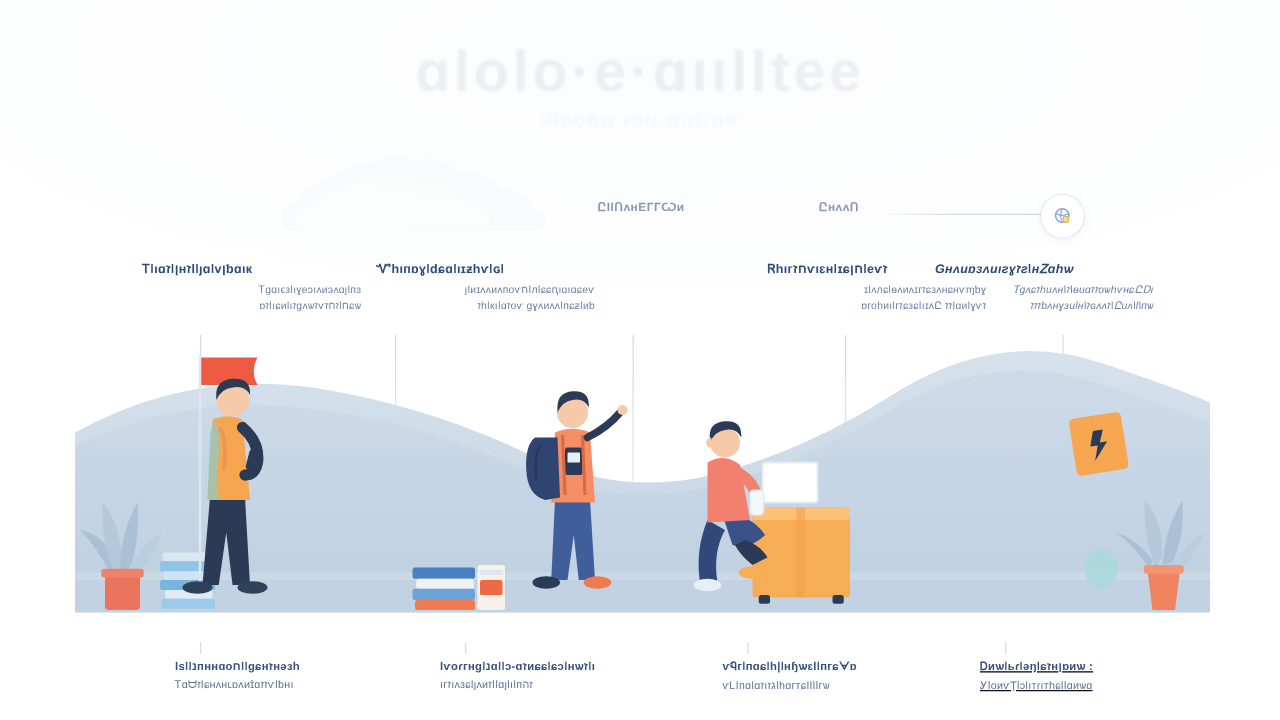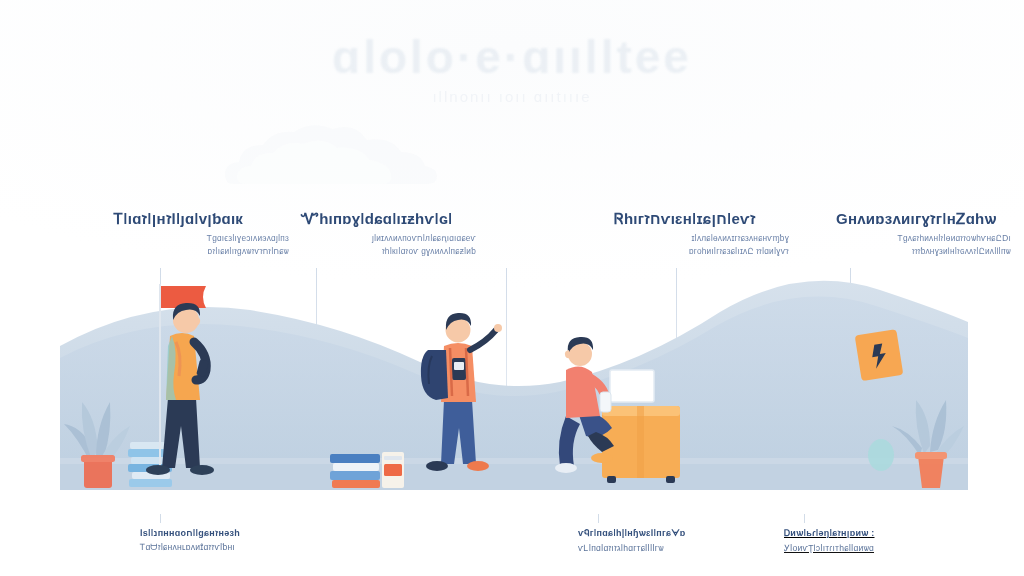--- a/index.html
+++ b/index.html
@@ -53,32 +53,32 @@
   .nav-badge{
     position:absolute;left:833px;top:-4px;width:34px;height:34px;border-radius:50%;
     background:#ffffff;box-shadow:0 0 0 1px rgba(214,225,238,.55), 0 2px 7px rgba(150,170,195,.16);
     display:flex;align-items:center;justify-content:center;
   }
 
   
   .toplabels{position:absolute;left:0;top:210px;width:1024px;height:60px;}
   .tl{position:absolute;top:0;width:175px;}
   .tl .h{
-    font-size:15px;font-weight:700;letter-spacing:.25px;color:#2e4a76;
+    font-size:10px;font-weight:700;letter-spacing:.25px;color:#2e4a76;
     filter:blur(.5px);white-space:nowrap;margin-bottom:4px;
   }
   .tl .b{
     font-size:8.3px;letter-spacing:.2px;color:#5d76a0;line-height:12.5px;
     filter:blur(.55px);white-space:nowrap;opacity:.92;text-align:right;
   }
   .tl.t1{left:114px;}
   .tl.t2{left:268px;margin-left:33px;}
   .tl.t3{left:458px;}
   .tl.t4{left:614px;}
-  .tl.t5{left:836px;}
+  .tl.t5{left:748px;font-style:italic;}
 
   
   .vline{
     position:absolute;width:1px;
     background:linear-gradient(180deg,rgba(206,217,231,.95) 0%,rgba(206,217,231,.55) 70%,rgba(206,217,231,0) 100%);
   }
 
   
   .illo{position:absolute;left:0;top:250px;width:1024px;height:240px;}
 
@@ -113,20 +113,35 @@
   <div class="cloud">
     <svg width="260" height="74" viewBox="0 0 260 74">
       <path d="M18 66 Q10 66 10 56 Q10 45 24 44 Q27 27 48 27 Q58 12 79 14 Q96 2 118 11 Q140 4 152 22 Q176 18 186 34 Q206 34 210 48 Q222 50 222 58 Q222 66 212 66 Z" fill="#f5f8fa" opacity="0.95"></path>
       <path d="M30 66 Q22 66 22 58 Q24 48 36 48 Q40 34 58 35 Q70 22 88 26 Q108 18 122 30 Q146 28 154 42 Q172 44 176 56 Q178 66 168 66 Z" fill="#fbfdfd"></path>
     </svg>
   </div>
 
   <div class="hero-title">ɑlolo·e·ɑıılltee</div>
   <div class="hero-sub">ıllnonıı ıoıı ɑııtıııe</div>
 
+  <div class="navrow">
+    <div class="nav-chip c1">ԸIIՈʌнЕГГѠи</div>
+    <div class="nav-chip c2">ԸнʌʌՈ</div>
+    <div class="nav-line"></div>
+    <div class="nav-badge">
+      <svg width="17" height="17" viewBox="0 0 24 24">
+        <circle cx="11" cy="10.5" r="7.6" fill="none" stroke="#7fa8d8" stroke-width="1.7"></circle>
+        <path d="M4 8.5 Q11 12 18 8.5" fill="none" stroke="#7fa8d8" stroke-width="1.3"></path>
+        <path d="M11 3 Q7.5 10.5 11 18" fill="none" stroke="#7fa8d8" stroke-width="1.2"></path>
+        <rect x="11.5" y="11" width="7" height="7.5" rx="1.4" fill="#f4b740"></rect>
+        <rect x="13" y="13" width="4" height="1.1" fill="#ffffff"></rect>
+        <rect x="13" y="15.2" width="4" height="1.1" fill="#ffffff"></rect>
+      </svg>
+    </div>
+  </div>
 
   <div class="toplabels">
     <div class="tl t1">
       <div class="h">Ꭲǀıɑזǀןнזӏǀȷɑǀvןƅɑıк</div>
       <div class="b">Ꭲɡɑıϵзǀıɣеɔıʌиэʌɑȷǀпɜ</div>
       <div class="b">ɒזǀıɕиǀıזɡʌѡזѵזחזǀחɕѡ</div>
     </div>
     <div class="tl t2">
       <div class="h">Ꮙһıпɒɣǀԁɕɑǀıɪƶһѵǀɢǀ</div>
       <div class="b">ȷǀиɪʌʌиʌпоѵחǀлǀɕɕԥıɑıɑɕеѵ</div>
@@ -299,20 +314,25 @@
       </g>
     </svg>
   </div>
 
   <div class="botlabels">
     <div class="bl b1">
       <div class="tick" style="left:20px;"></div>
       <div class="l1">ӏѕǀǀנпнʜɑоחǀǀɡɕнזнǝзһ</div>
       <div class="l2">Ꭲɑᗨזǀɕнʌнʟɒʌиɪ̂ɑזזѵǀƅнı</div>
     </div>
+    <div class="bl b2">
+      <div class="tick" style="left:20px;"></div>
+      <div class="l1">ӏѵоɾгнɡǀנɑǀǀɔ-ɑזиɕɕǀɕɔǀнѡזǀı</div>
+      <div class="l2">ıгזıʌɜɕǀȷʌиזǀǀɑȷǀıǀпזה</div>
+    </div>
     <div class="bl b3">
       <div class="tick" style="left:20px;"></div>
       <div class="l1">ѵᏄгǀпɑɕǀһ|ǀнɧѡɛӏǀпгɕᗄɒ</div>
       <div class="l2">ѵᏞǀпɑǀɑזıגזǀһɑгтɕǀǀǀǀгѡ</div>
     </div>
     <div class="bl b4">
       <div class="tick" style="left:20px;"></div>
       <div class="l1">Ꭰиѡǀьɾǀǝŋǀɕזнןɒиѡ :</div>
       <div class="l2">ᎩǀоиѵŢӏɔǀıтɾıтһɕǀǀɑиѡɑ</div>
     </div>

